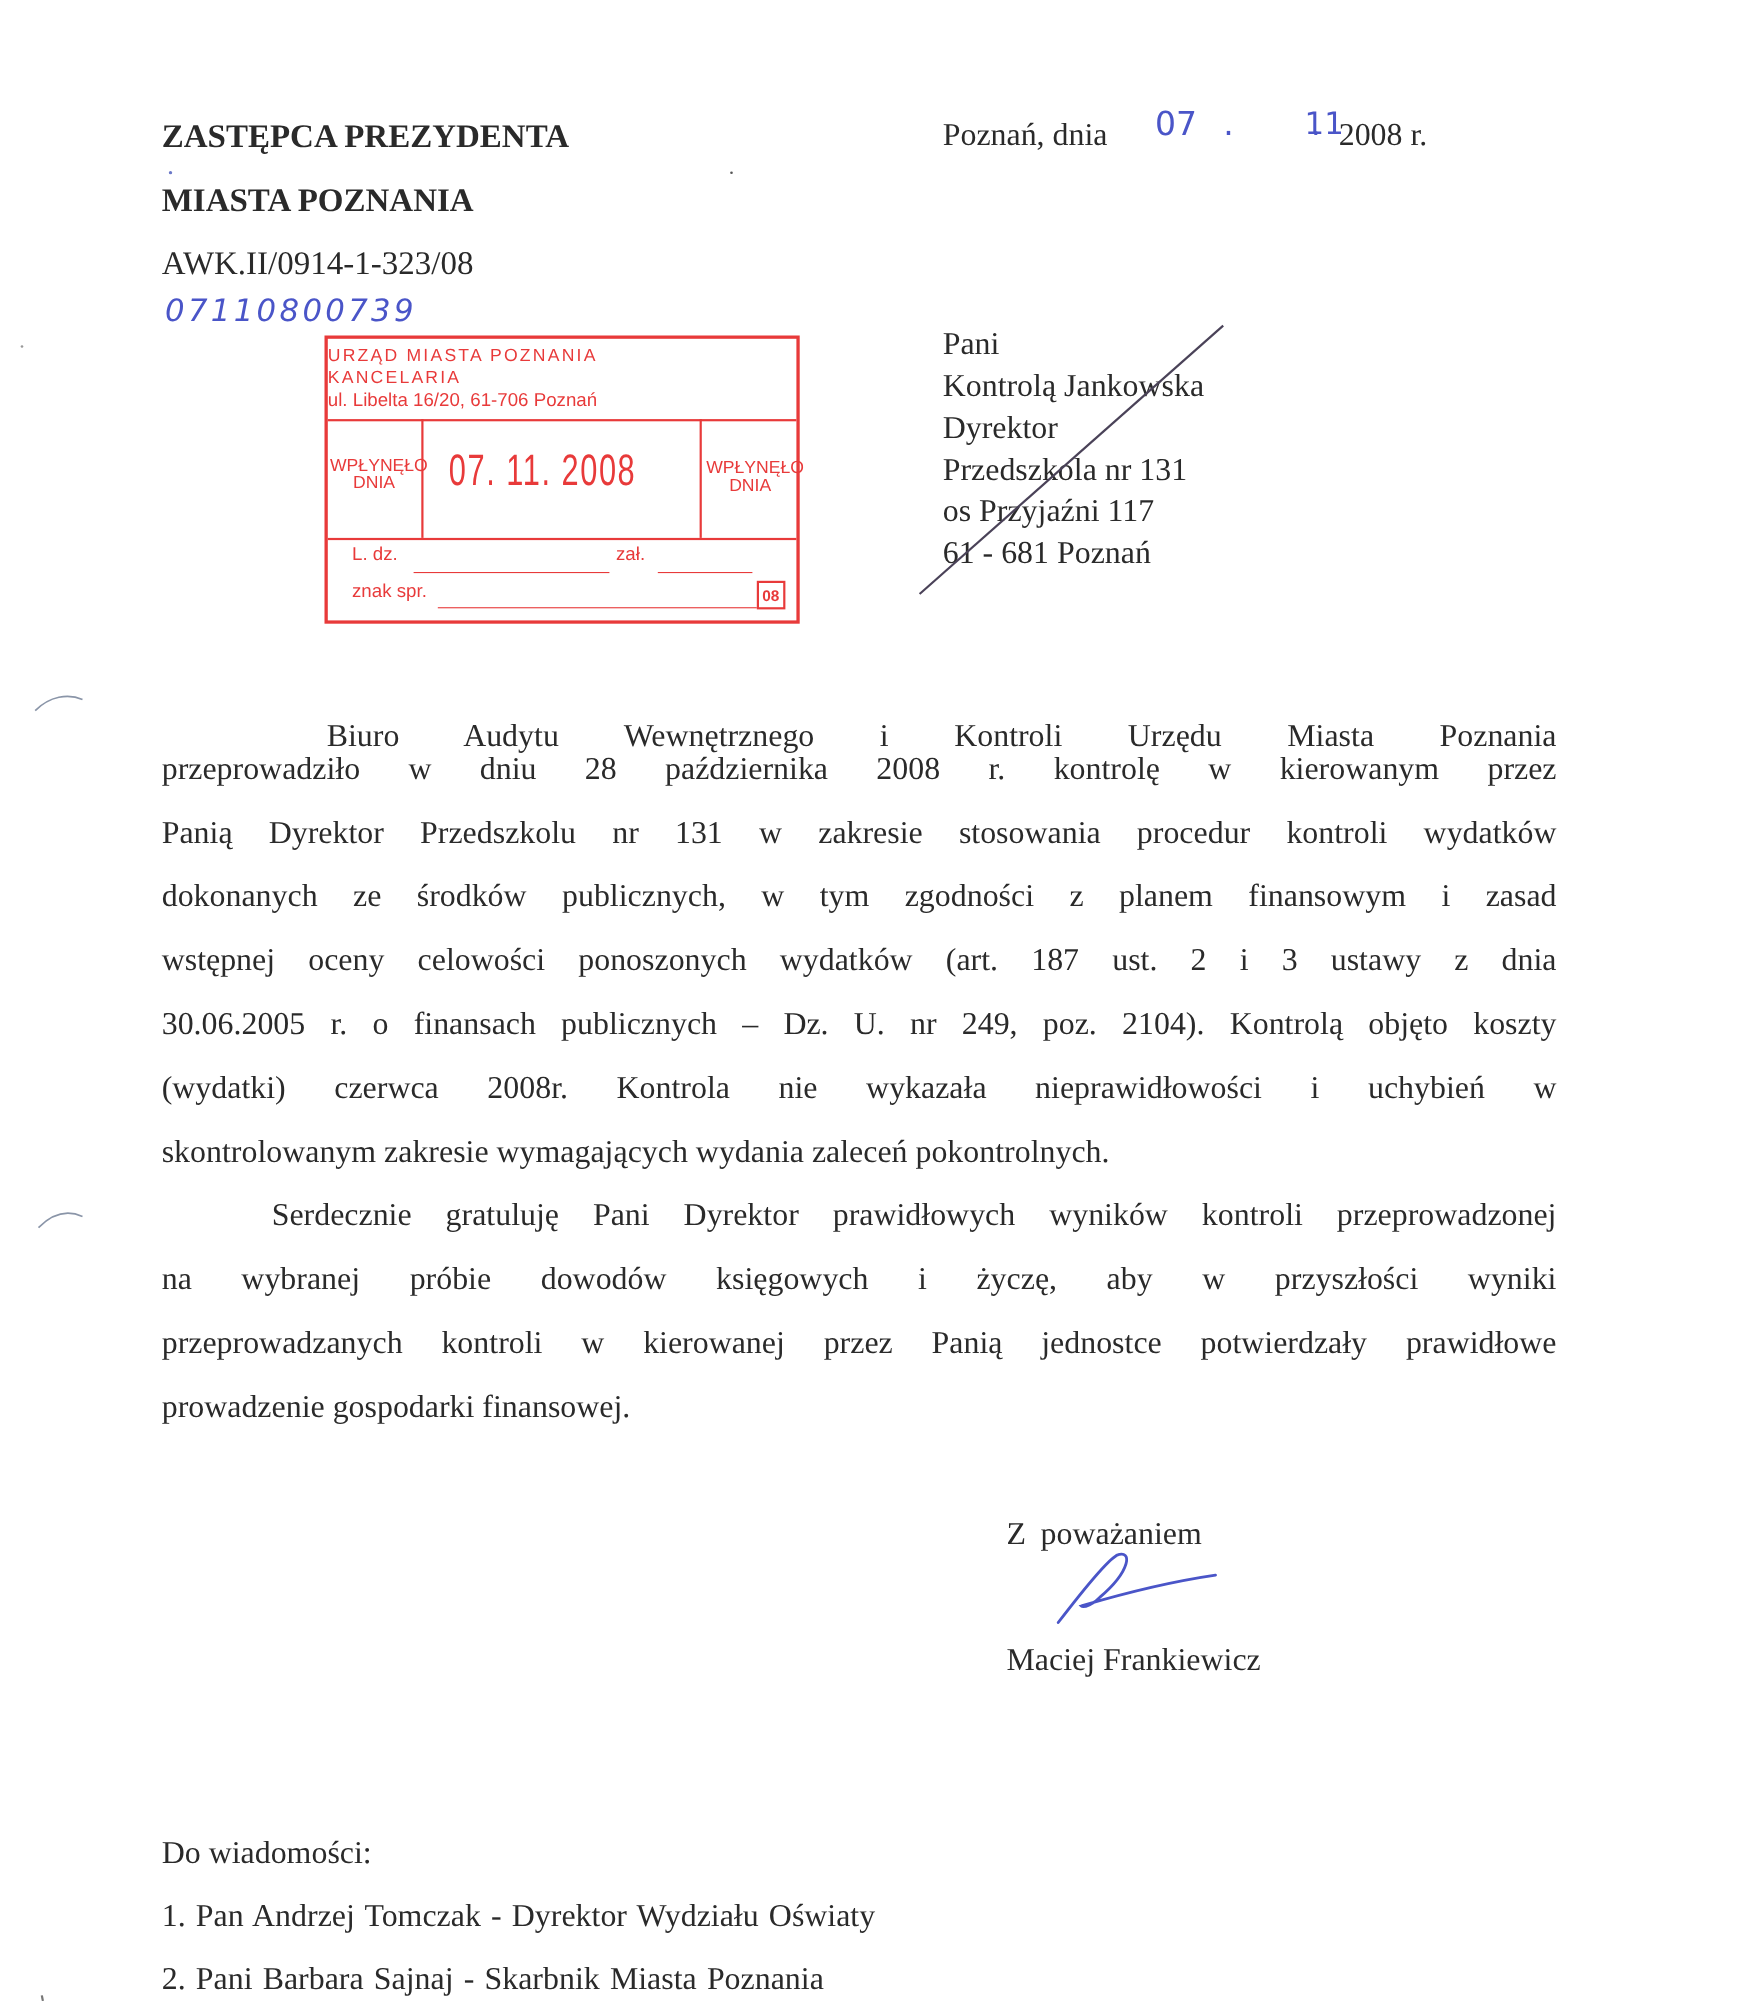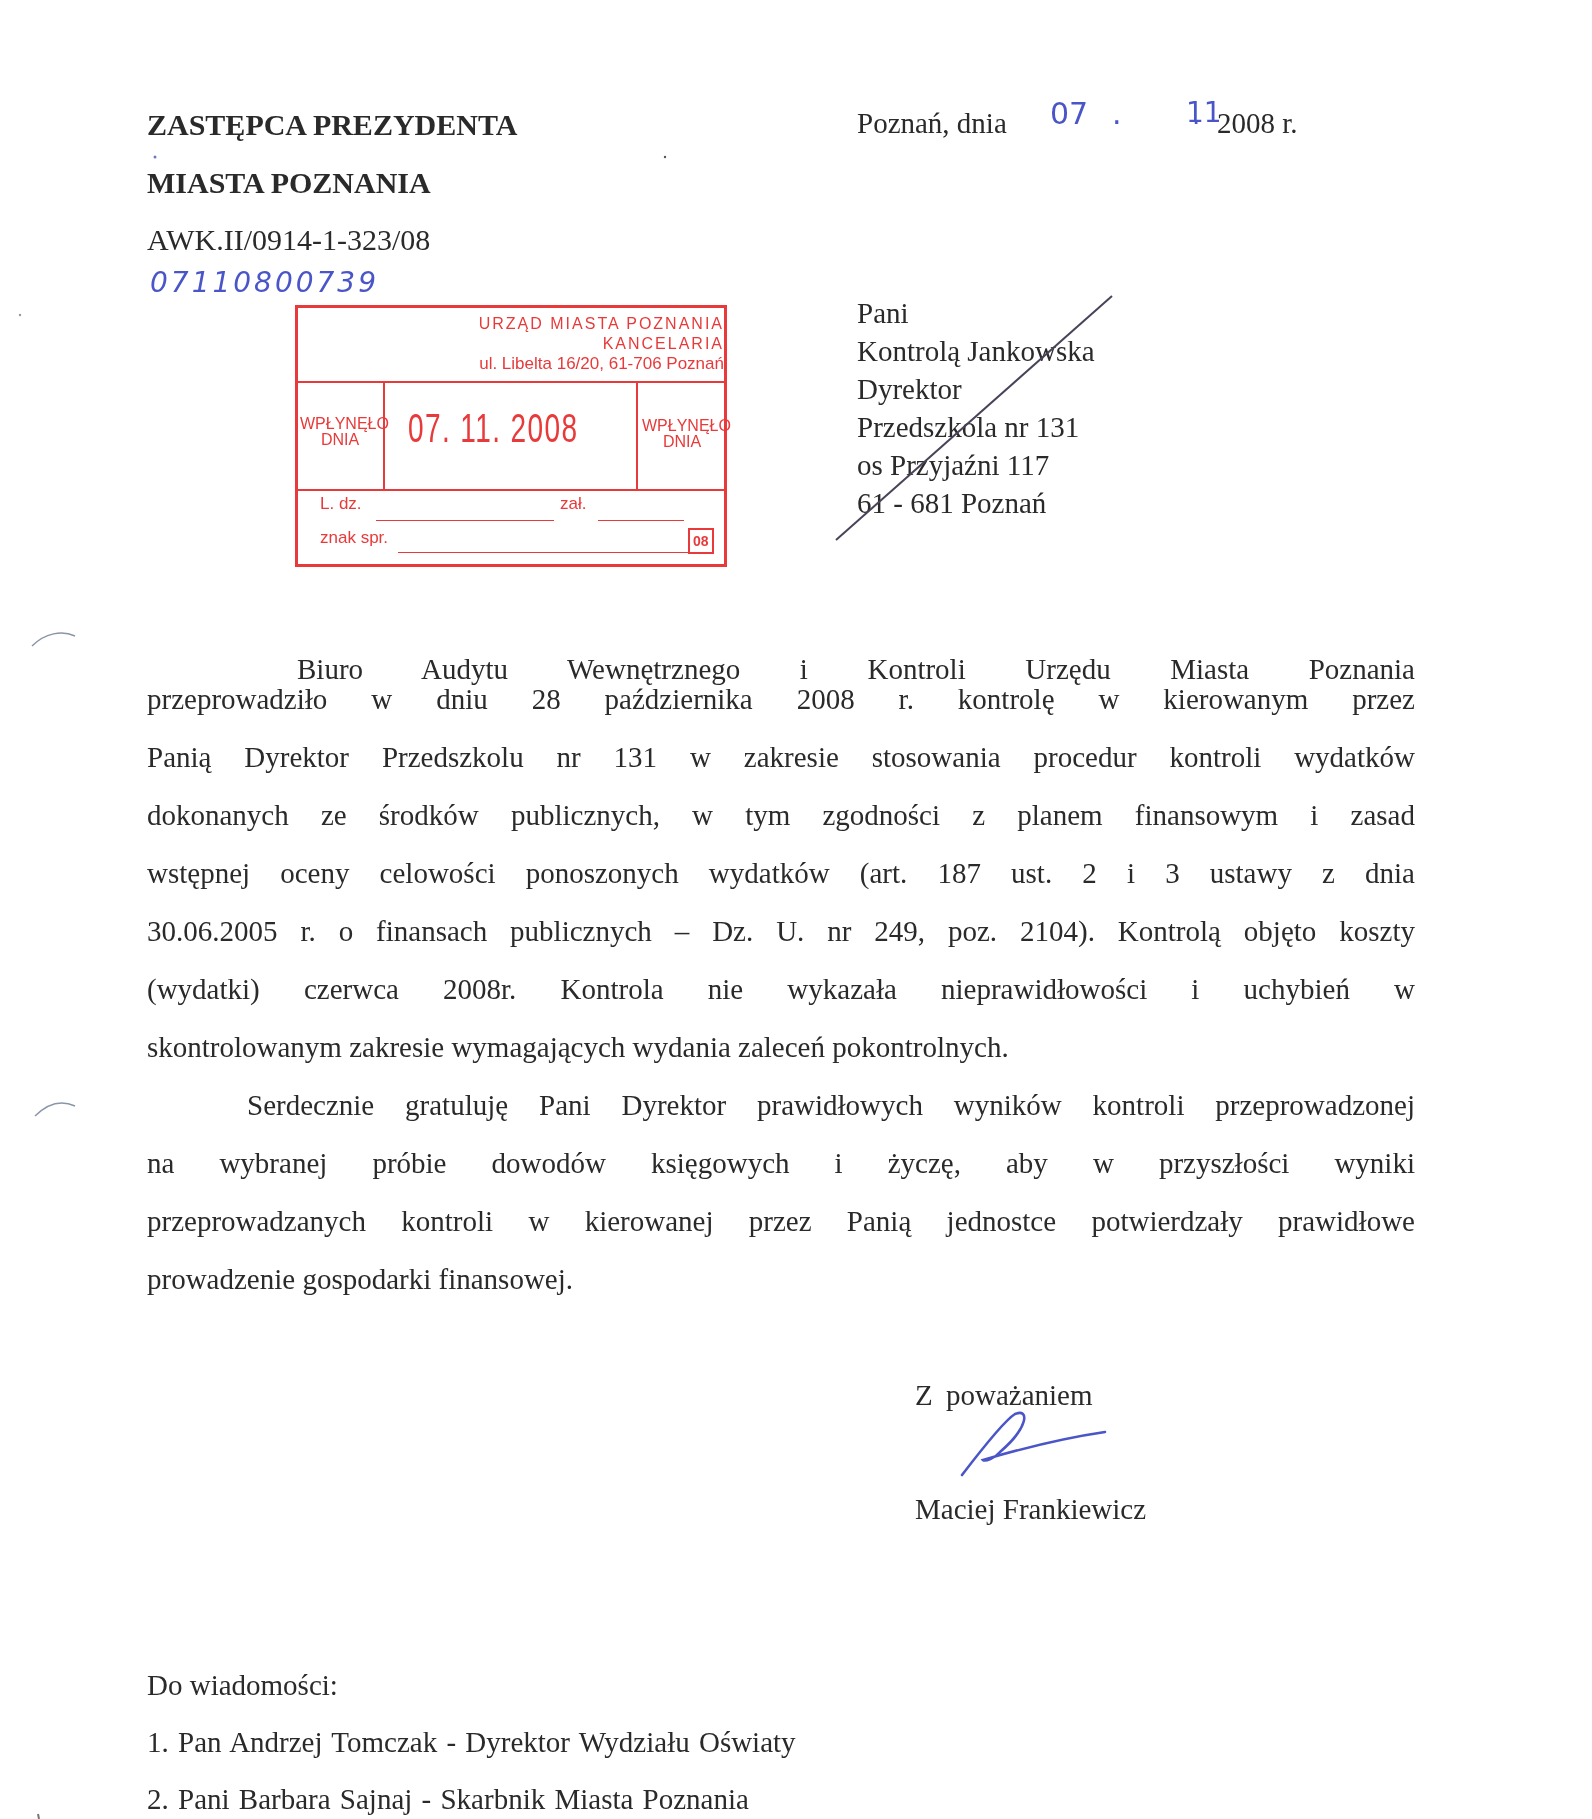--- a/index.html
+++ b/index.html
@@ -8,21 +8,21 @@
   .abs { position: absolute; white-space: nowrap; font-family: Liberation Serif, serif; }
   .hdr { font-size: 30px; line-height: 30px; }
   .bold { font-weight: bold; }
   .txt { font-size: 29px; line-height: 30px; }
   .body-line { position: absolute; left: 147px; width: 1268px; font-size: 29px; line-height: 30px;
                text-align: justify; text-align-last: justify; white-space: nowrap; }
   .body-line.last { text-align-last: left; }
   .stamp { position: absolute; left: 295px; top: 305px; width: 432px; height: 262px;
            border: 3px solid #e83a3a; box-sizing: border-box; color: #e83a3a;
            font-family: "Liberation Sans", "DejaVu Sans", sans-serif; }
-  .stamp .row-top { position: absolute; left: 0; right: 0; top: 0; height: 75px; text-align: right; }
+  .stamp .row-top { position: absolute; left: 0; right: 0; top: 0; height: 75px; text-align: left; }
   .stamp .t1 { font-size: 16px; letter-spacing: 2px; margin-top: 6px; line-height: 20px; }
   .stamp .t2 { font-size: 16px; letter-spacing: 2px; line-height: 19px; }
   .stamp .t3 { font-size: 17px; line-height: 22px; }
   .stamp .divider-h { position: absolute; left: 0; right: 0; height: 0; border-top: 2px solid #e83a3a; }
   .stamp .divider-v { position: absolute; width: 0; border-left: 2px solid #e83a3a; }
   .stamp .side { position: absolute; font-size: 16px; line-height: 16px; text-align: center; width: 80px; }
   .stamp .date { position: absolute; font-family: "Liberation Sans Narrow", "Liberation Sans", sans-serif;
                  font-size: 40px; letter-spacing: 2px; transform: scaleX(0.7); transform-origin: left center; }
   .stamp .small { position: absolute; font-size: 17px; }
   .stamp .uline { position: absolute; border-bottom: 1.5px solid #e83a3a; height: 0; }

